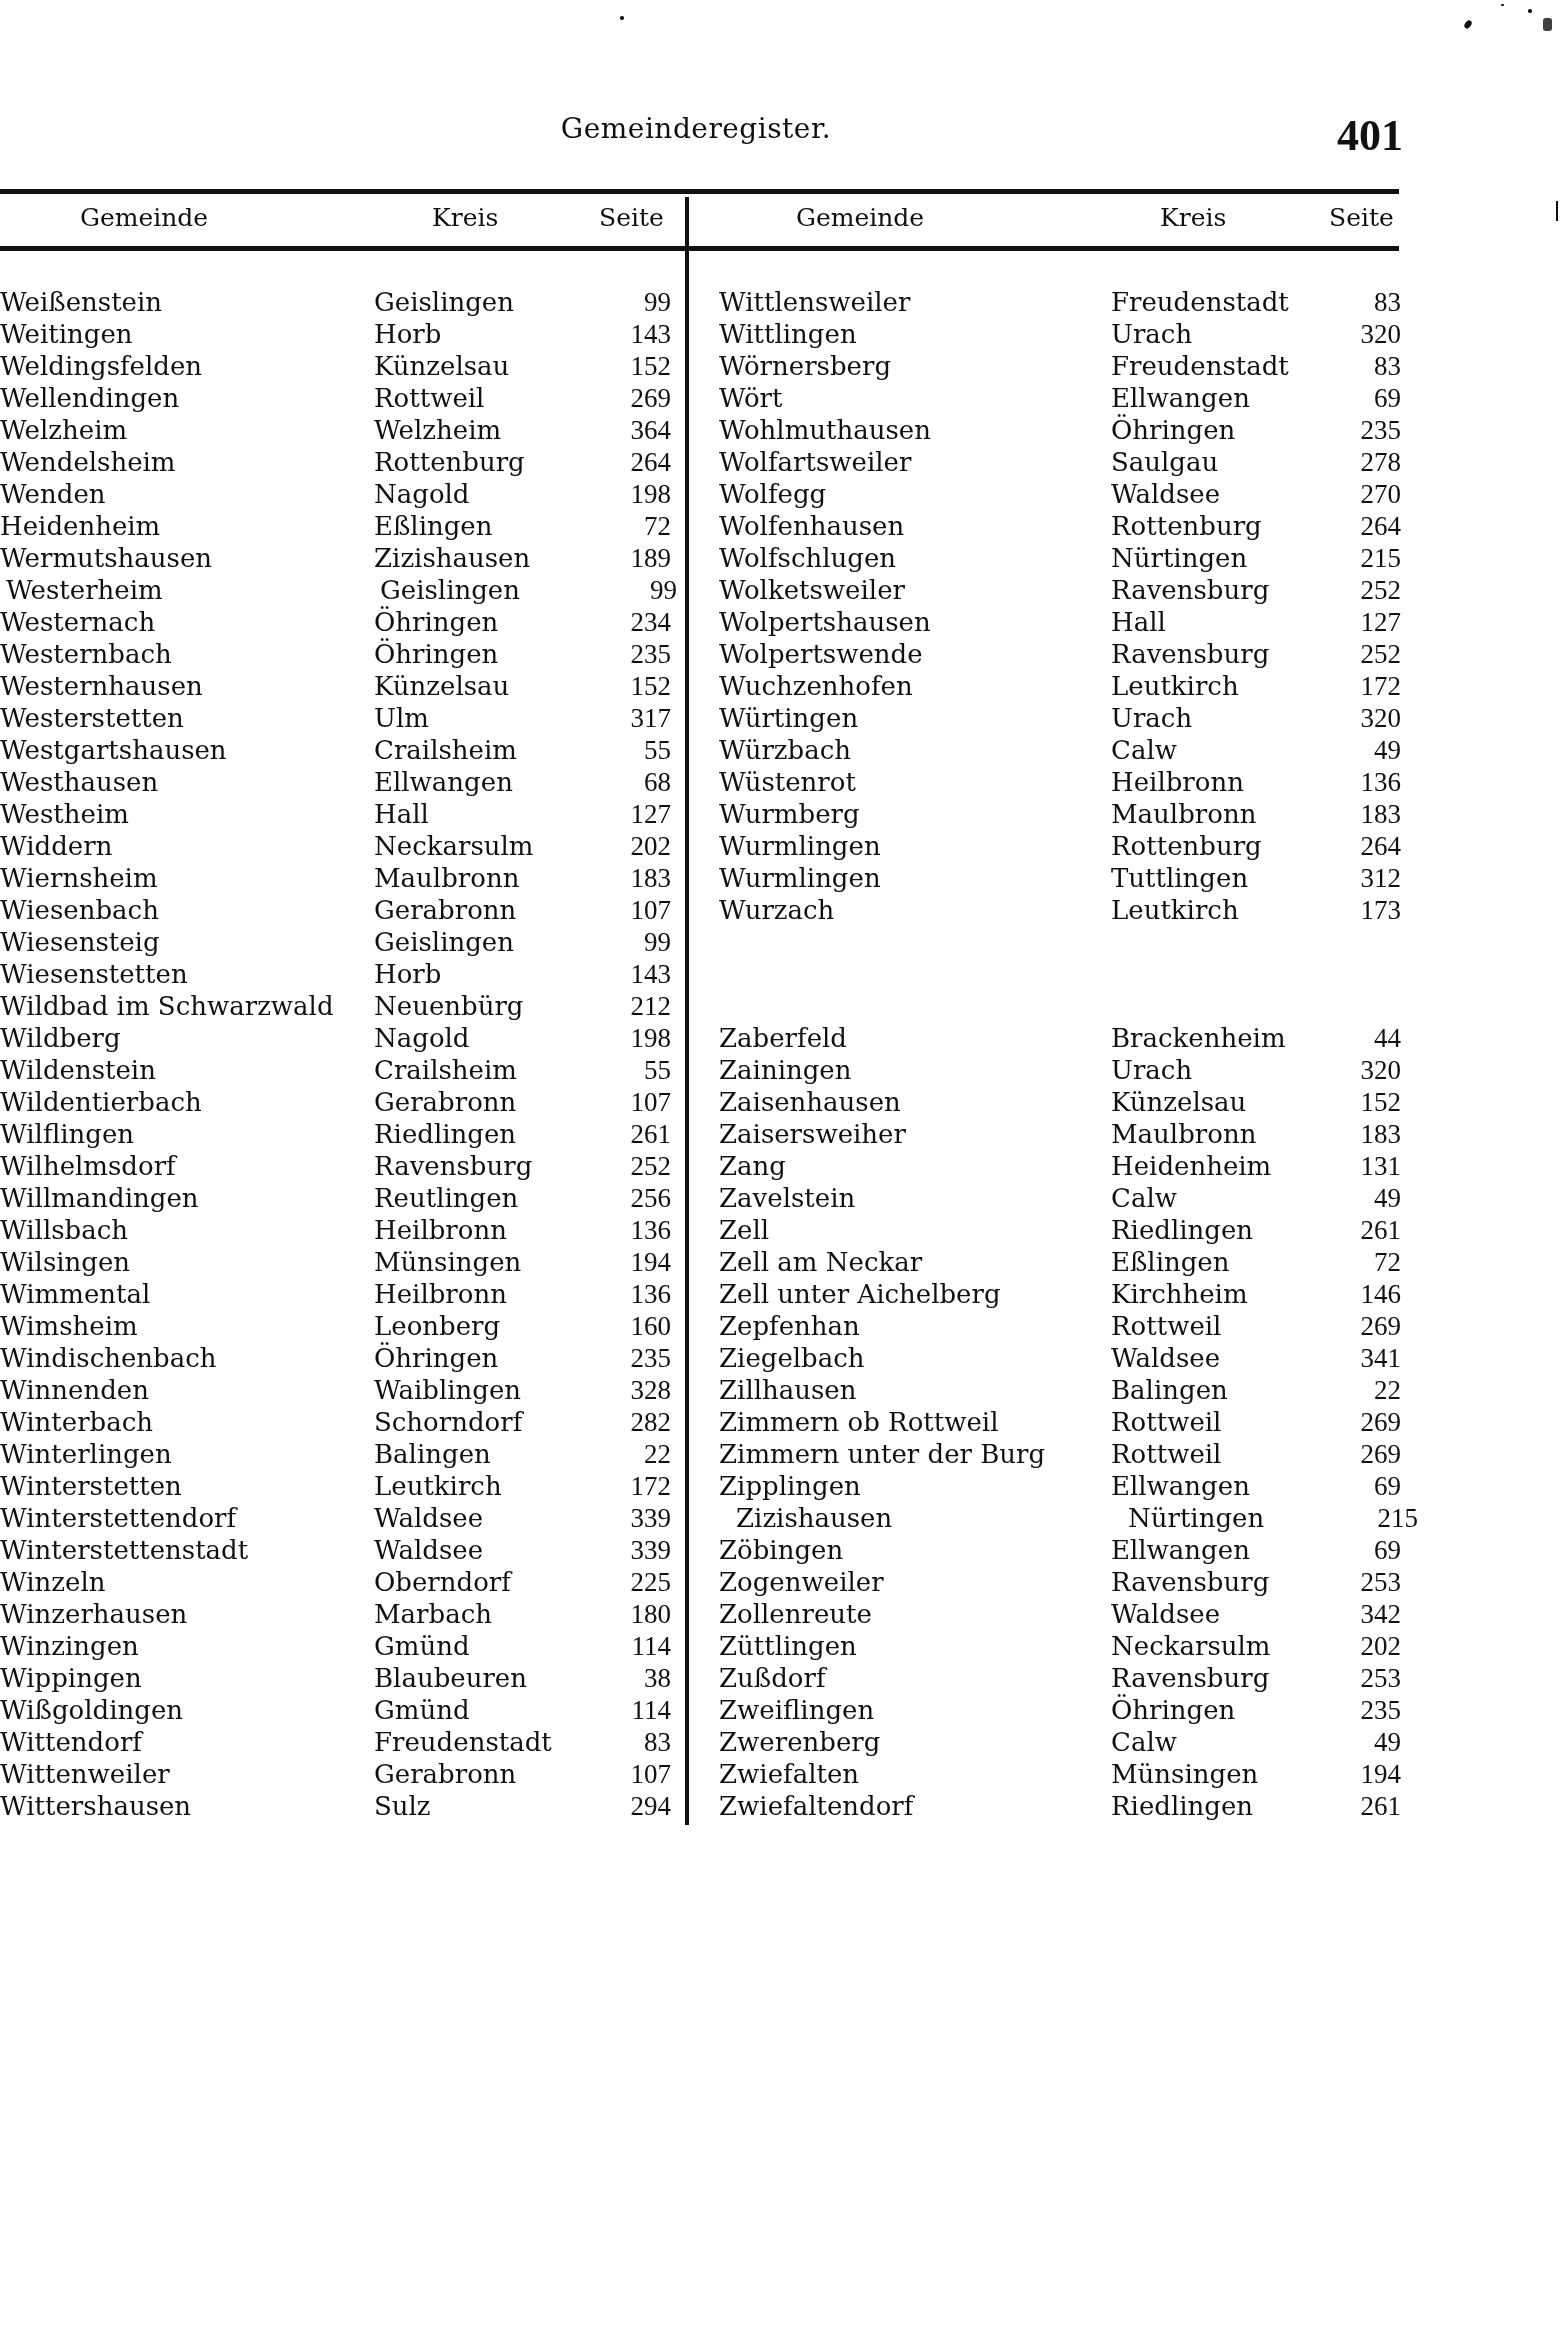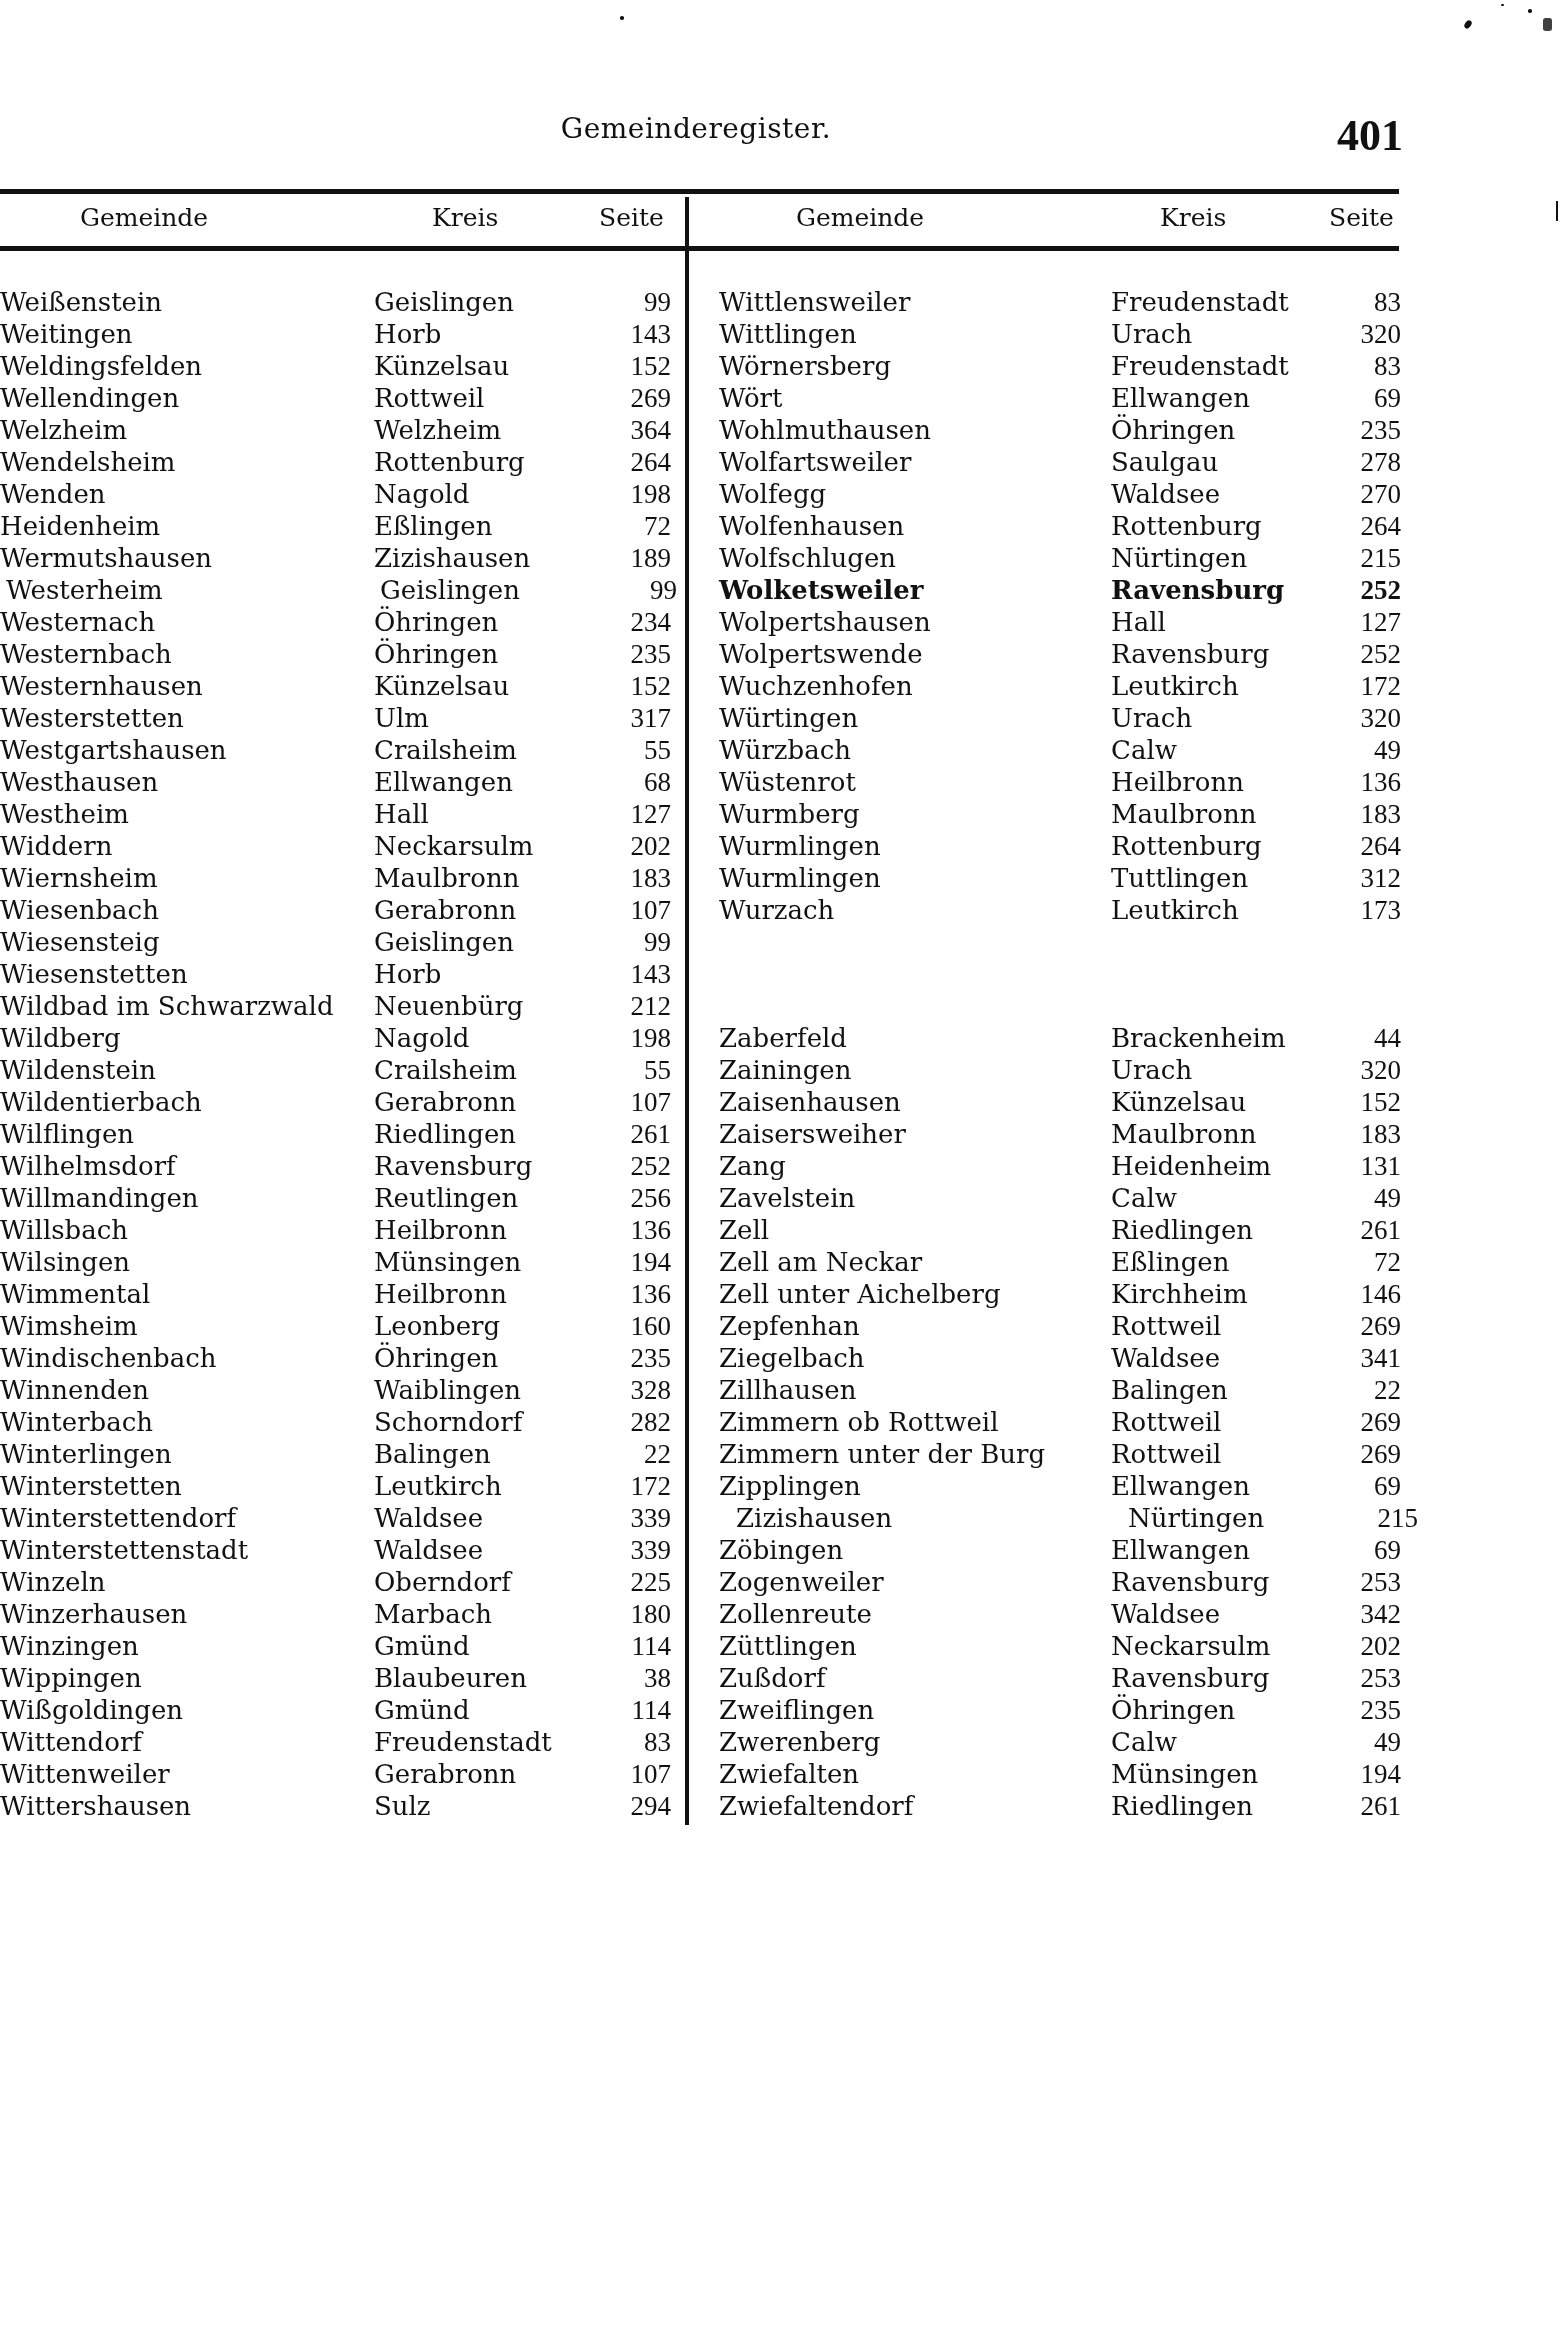--- a/index.html
+++ b/index.html
@@ -327,21 +327,21 @@
     <div class="row right" style="top: 224px; left: 0px; width: 100%;">
       <span class="name">Wolfenhausen</span>
       <span class="kreis">Rottenburg</span>
       <span class="seite">264</span>
     </div>
     <div class="row right" style="top: 256px; left: 0px; width: 100%;">
       <span class="name">Wolfschlugen</span>
       <span class="kreis">Nürtingen</span>
       <span class="seite">215</span>
     </div>
-    <div class="row right" style="top: 288px; left: 0px; width: 100%; font-weight: bold;">
+    <div class="row right" style="top: 288px; left: 0px; width: 100%;">
       <span class="name">Wolketsweiler</span>
       <span class="kreis">Ravensburg</span>
       <span class="seite">252</span>
     </div>
     <div class="row right" style="top: 320px; left: 0px; width: 100%;">
       <span class="name">Wolpertshausen</span>
       <span class="kreis">Hall</span>
       <span class="seite">127</span>
     </div>
     <div class="row right" style="top: 352px; left: 0px; width: 100%;">

